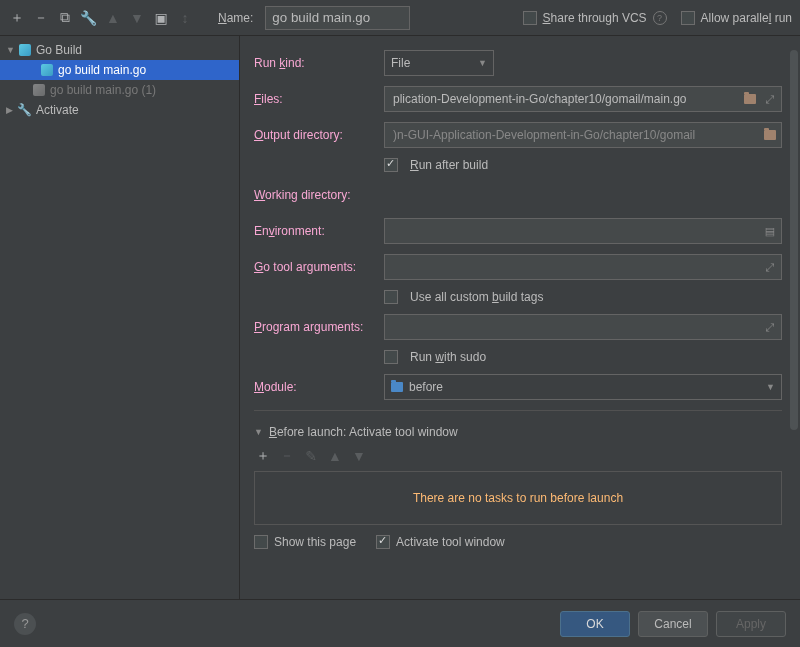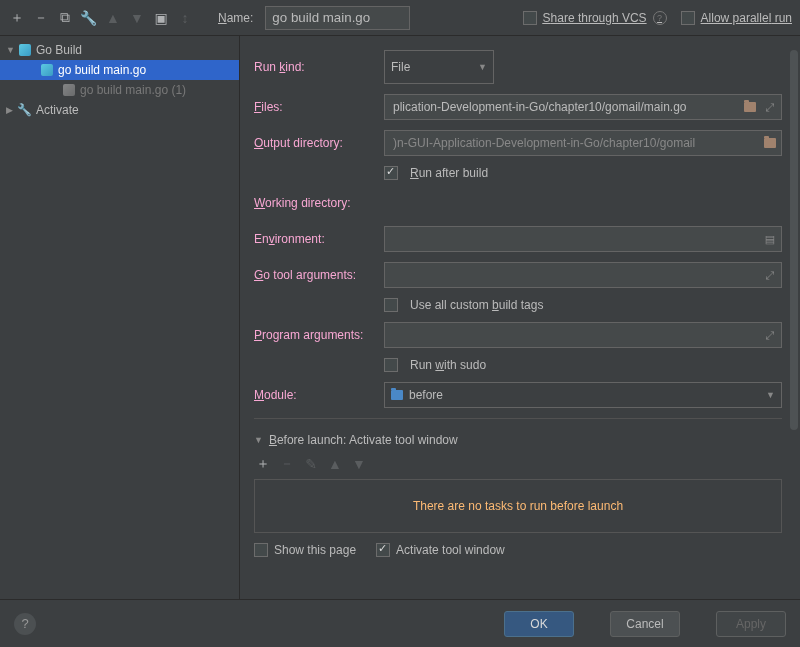--- a/index.html
+++ b/index.html
@@ -3,21 +3,21 @@
 <meta charset="utf-8">
 <style>
 * { box-sizing: border-box; margin: 0; padding: 0; font-family: -apple-system, "Segoe UI", Arial, sans-serif; }
 body { background: #3c3f41; color: #bbbbbb; font-size: 12px; width: 800px; height: 647px; display: flex; flex-direction: column; overflow: hidden; }
 .top-toolbar { display: flex; align-items: center; padding: 4px 8px; gap: 6px; border-bottom: 1px solid #2b2b2b; height: 36px; }
 .toolbar-left { display: flex; align-items: center; gap: 6px; }
 .icon-btn { width: 18px; height: 18px; display: flex; align-items: center; justify-content: center; color: #afb1b3; cursor: pointer; font-size: 14px; }
 .icon-btn.disabled { color: #5a5d5f; cursor: default; }
 .name-label { margin-left: 18px; color: #bbbbbb; }
 .name-input { background: #45494a; border: 1px solid #646464; color: #bbbbbb; padding: 3px 6px; width: 145px; height: 24px; margin-left: 6px; }
-.top-right { display: flex; gap: 14px; margin-left: auto; text-decoration: underline; }
+.top-right { display: flex; gap: 14px; margin-left: auto; }
 .chk { width: 14px; height: 14px; background: #43494a; border: 1px solid #6c6c6c; display: inline-block; flex-shrink: 0; }
 .chk.checked { background: #43494a; position: relative; }
 .chk.checked::after { content: "✓"; color: #ddd; position: absolute; top: -2px; left: 1px; font-size: 11px; }
 .chk-row { display: flex; align-items: center; gap: 6px; }
 .help-circle { width: 14px; height: 14px; border-radius: 50%; border: 1px solid #777; color: #777; font-size: 9px; display: flex; align-items: center; justify-content: center; }
 .main-split { display: flex; flex: 1; min-height: 0; }
 .sidebar { width: 240px; border-right: 1px solid #2b2b2b; padding-top: 4px; }
 .tree-item { display: flex; align-items: center; padding: 2px 6px; gap: 4px; height: 20px; }
 .tree-item.selected { background: #2f65ca; color: #fff; }
 .tree-arrow { width: 8px; font-size: 9px; color: #888; }
@@ -34,38 +34,38 @@
 .tab.active { color: #bbbbbb; border-bottom: 2px solid #4a88c7; }
 .form-area { padding: 14px 18px 8px 14px; overflow-y: auto; flex: 1; position: relative; }
 .form-row { display: flex; align-items: center; margin-bottom: 10px; min-height: 26px; }
 .form-label { width: 130px; color: #f9a8d4; }
 .form-field { flex: 1; }
 .text-input { width: 100%; background: #45494a; border: 1px solid #646464; color: #bbbbbb; padding: 4px 26px 4px 8px; height: 26px; font-size: 12px; }
 .text-input.dim { color: #888; }
 .field-wrap { position: relative; }
 .field-icons { position: absolute; right: 4px; top: 50%; transform: translateY(-50%); display: flex; gap: 4px; }
 .field-icon { width: 16px; height: 16px; color: #888; font-size: 11px; display: flex; align-items: center; justify-content: center; cursor: pointer; }
-.select { width: 110px; background: #3c3f41; border: 1px solid #646464; color: #bbbbbb; padding: 4px 6px; height: 34px; display: flex; align-items: center; justify-content: space-between; }
+.select { width: 110px; background: #3c3f41; border: 1px solid #646464; color: #bbbbbb; padding: 4px 6px; height: 26px; display: flex; align-items: center; justify-content: space-between; }
 .select-full { flex: 1; background: #3c3f41; border: 1px solid #646464; color: #bbbbbb; padding: 4px 6px; height: 26px; display: flex; align-items: center; gap: 6px; }
 .select-arrow { font-size: 9px; color: #888; margin-left: auto; }
 .folder-icon { width: 12px; height: 10px; background: #a0826d; display: inline-block; border-radius: 1px; position: relative; }
 .folder-icon::before { content: ""; position: absolute; width: 5px; height: 2px; background: #a0826d; top: -2px; left: 0; border-radius: 1px 1px 0 0; }
 .folder-icon.blue { background: #4a88c7; }
 .folder-icon.blue::before { background: #4a88c7; }
 .check-row { display: flex; align-items: center; gap: 12px; margin-left: 130px; margin-bottom: 10px; }
 .hr { border-top: 1px solid #515151; margin: 8px 0 14px 0; }
 .before-launch-hdr { display: flex; align-items: center; gap: 6px; margin-bottom: 8px; }
 .bl-toolbar { display: flex; gap: 6px; margin-bottom: 6px; }
 .bl-empty { border: 1px solid #555; background: #3c3f41; height: 54px; display: flex; align-items: center; justify-content: center; color: #fdba74; }
 .bl-checks { display: flex; gap: 20px; margin-top: 10px; }
 .scrollbar-stub { position: absolute; right: 2px; top: 14px; width: 8px; height: 380px; background: #4e5254; border-radius: 4px; }
 .bottom-bar { display: flex; align-items: center; padding: 10px 14px; border-top: 1px solid #2b2b2b; height: 48px; }
 .help-btn { width: 22px; height: 22px; border-radius: 50%; background: #4c5052; color: #999; display: flex; align-items: center; justify-content: center; font-size: 13px; cursor: pointer; }
 .bottom-btns { margin-left: auto; display: flex; gap: 8px; }
-.btn { min-width: 70px; height: 26px; border: 1px solid #5e6060; background: #4c5052; color: #bbbbbb; display: flex; align-items: center; justify-content: center; padding: 0 14px; cursor: pointer; border-radius: 3px; margin-left: 28px; }
+.btn { min-width: 70px; height: 26px; border: 1px solid #5e6060; background: #4c5052; color: #bbbbbb; display: flex; align-items: center; justify-content: center; padding: 0 14px; cursor: pointer; border-radius: 3px; }
 .btn.primary { background: #365880; border-color: #4c708c; color: #d8d8d8; }
 .btn.disabled { color: #666; background: #414547; cursor: default; }
 .u { text-decoration: underline; }
 </style>
 </head>
 <body>
 
 <div class="top-toolbar">
   <div class="toolbar-left">
     <span class="icon-btn">＋</span>
@@ -100,21 +100,21 @@
           <span class="go-icon"></span>
         </span>
       <span class="tree-label">Go Build</span>
     </div>
     <div class="tree-item selected" style="padding-left:40px">
       <span class="tree-icon">
           <span class="go-icon"></span>
         </span>
       <span class="tree-label">go build main.go</span>
     </div>
-    <div class="tree-item" style="padding-left:62px">
+    <div class="tree-item" style="padding-left:32px">
       <span class="tree-icon">
           <span class="go-icon" style="filter:grayscale(1);opacity:.6"></span>
         </span>
       <span class="tree-label tree-dim">go build main.go (1)</span>
     </div>
     <div class="tree-item">
       <span class="tree-arrow closed"></span>
       <span class="tree-icon wrench-icon">🔧</span>
       <span class="tree-label">Activate</span>
     </div>

